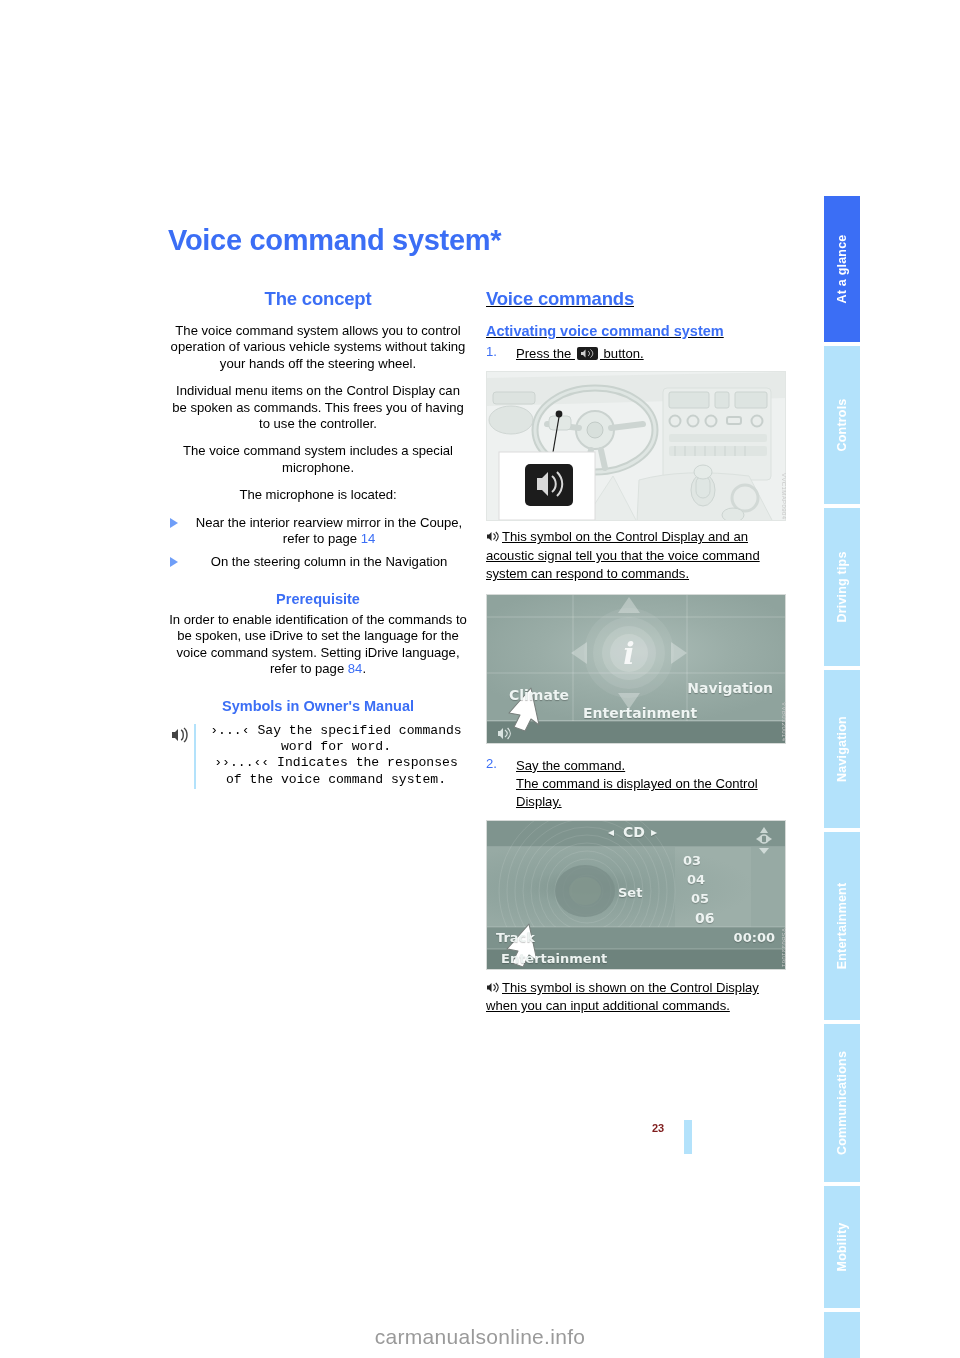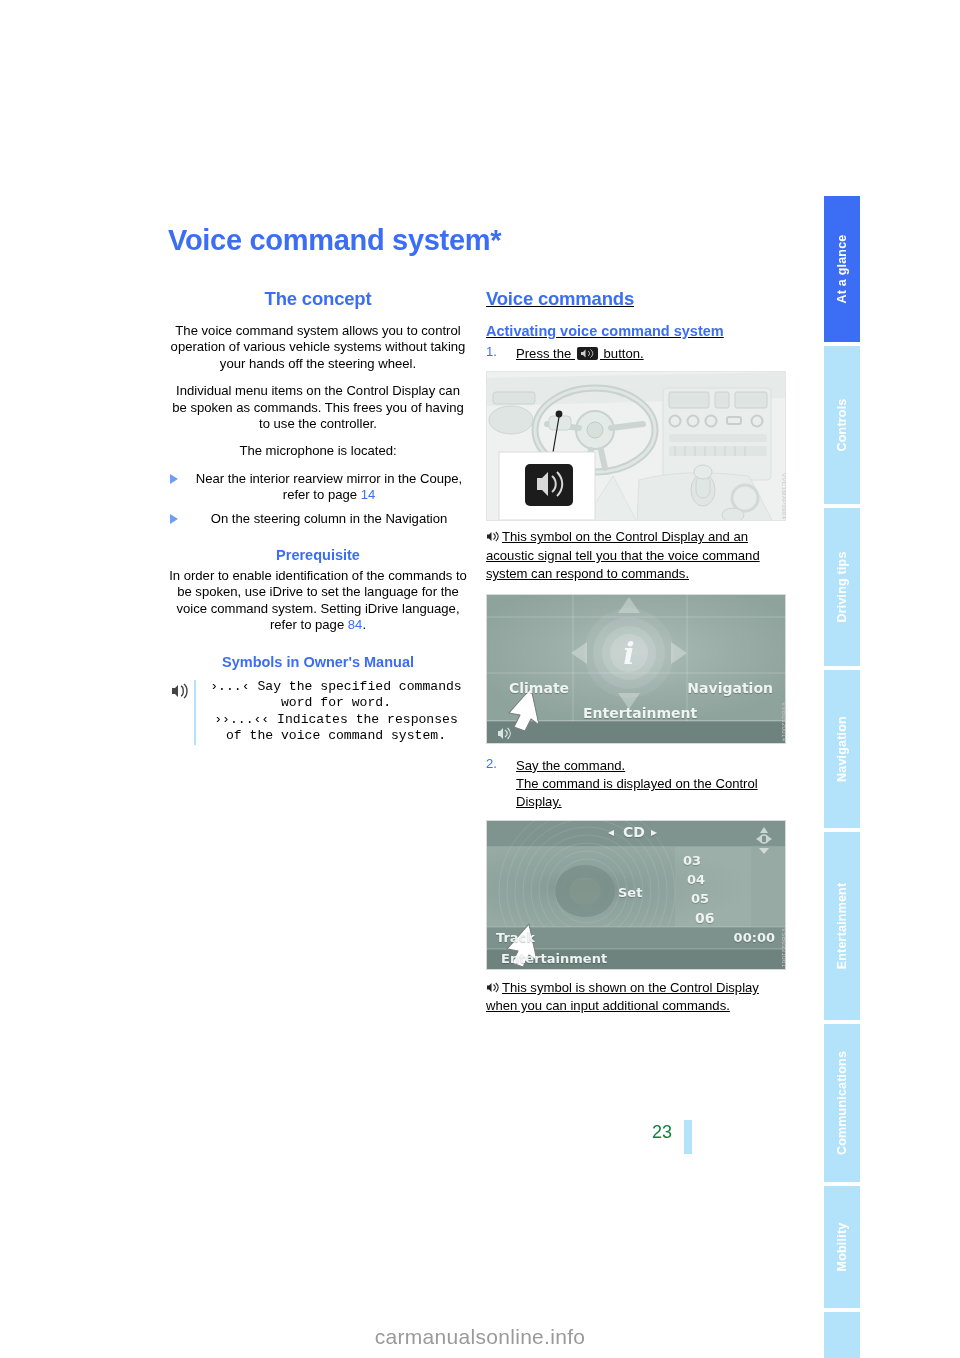--- a/index.html
+++ b/index.html
@@ -167,21 +167,21 @@
   }
   .cd-txt {
     position: absolute; color: #edf3f1; font-weight: bold;
     font-family: "DejaVu Sans", sans-serif;
     text-shadow: 0 1px 1px rgba(0,0,0,.22);
   }
 
   
   .pagenum {
     position: absolute; left: 652px; top: 1122px;
-    font-size: 18px; color: #15803d;
+    font-size: 11px; color: #7f1d1d; font-weight: bold;
   }
   .pagebar {
     position: absolute; left: 684px; top: 1120px;
     width: 8px; height: 34px; background: #b3e2fb;
   }
   .watermark {
     position: absolute; left: 0; bottom: 9px; width: 960px;
     text-align: center;
     font-size: 21px; color: #9a9a9a;
     letter-spacing: .3px;
@@ -195,20 +195,21 @@
   <div class="content">
 
     <h1 class="page-title">Voice command system*</h1>
 
     <div class="col-left">
 
       <h2 class="sec">The concept</h2>
 
       <p class="body">The voice command system allows you to control operation of various vehicle systems without taking your hands off the steering wheel.</p>
       <p class="body">Individual menu items on the Control Display can be spoken as commands. This frees you of having to use the controller.</p>
+      <p class="body">The voice command system includes a special microphone.</p>
       <p class="body">The microphone is located:</p>
 
       <ul class="bul">
         <li>
           <span class="tri"></span><span>Near the interior rearview mirror in the Coupe, refer to page </span><span class="pg">14</span>
         </li>
         <li>
           <span class="tri"></span><span>On the steering column in the Navigation</span>
         </li>
       </ul>
@@ -363,21 +364,21 @@
             <g transform="translate(11,132)">
               <path d="M0 4 L0 9 L2 9 L5 12 L5 1 L2 4 Z" fill="#d9e3e0"></path>
               <path d="M7 3 C10 5.5 10 7.5 7 10" stroke="#d9e3e0" stroke-width="1.2" fill="none"></path>
               <path d="M9.6 1 C13.5 5 13.5 8 9.6 12" stroke="#d9e3e0" stroke-width="1.2" fill="none"></path>
             </g>
 
             <g>
               <path d="M44 93 L22 118 L33 120 L27 132 L38 136 L44 124 L52 130 Z" fill="#ffffff" stroke="#777f7c" stroke-width="1.1" stroke-linejoin="round"></path>
             </g>
           </svg>
-          <span class="idrive-label" style="left:22px; top:93px; transform:translateY(-50%);">Climate</span>
+          <span class="idrive-label" style="left:22px; top:100px; transform:translateY(-50%);">Climate</span>
           <span class="idrive-label" style="right:12px; top:93px; transform:translateY(-50%);">Navigation</span>
           <span class="idrive-label" style="left:96px; top:110px;">Entertainment</span>
         </div>
         <span class="code">VVB0320014</span>
       </div>
 
       <div class="step" style="margin-top:12px;">
         <span class="num">2.</span>
         <span class="txt">
           <span>Say the command.</span><br>

